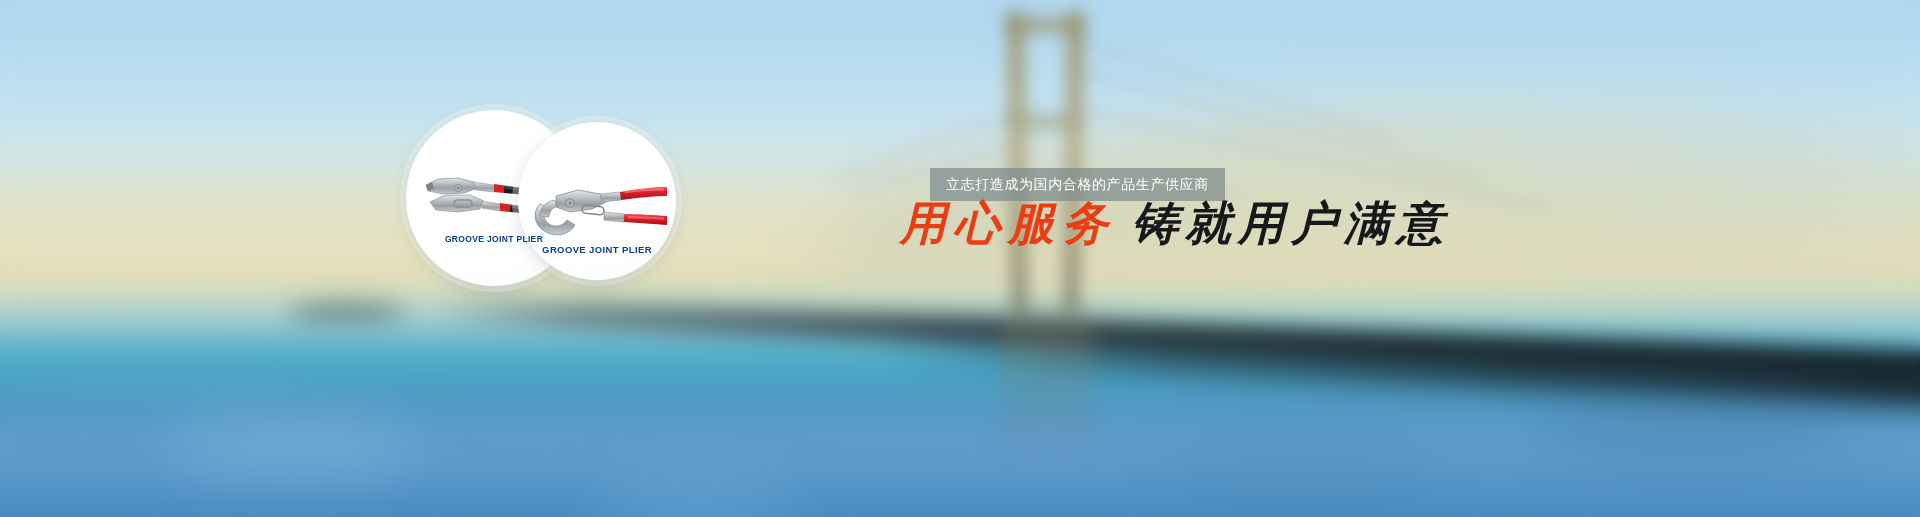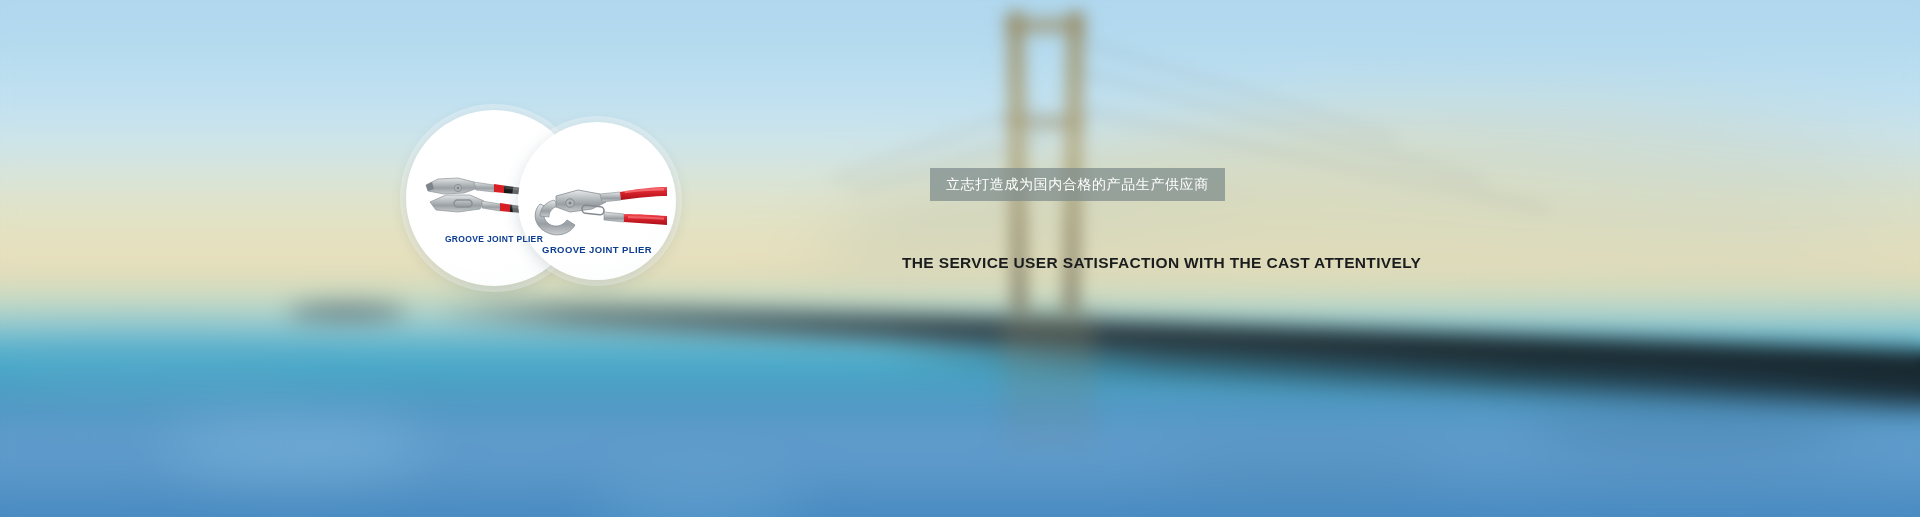--- a/index.html
+++ b/index.html
@@ -384,16 +384,20 @@
       <path d="M98 44 C112 44 128 45 141 46 L141 55 C128 54 112 53 98 52 Z" fill="url(#gripB)"></path>
 
       <path d="M98 21 C112 19 126 18 138 18 L138 20.4 C126 20.4 112 21.4 99 23.2 Z" fill="#ff8a8e" opacity="0.6"></path>
       <path d="M102 46 C114 46 127 46.8 138 47.5 L138 49.8 C127 49.2 114 48.4 102 48.3 Z" fill="#ff8a8e" opacity="0.55"></path>
     </svg>
     <div class="product-caption">GROOVE JOINT PLIER</div>
   </div>
 
   <div class="tagline-box">立志打造成为国内合格的产品生产供应商</div>
 
-
-  <div class="subheadline">THE SERVICE USER SATISFACTION WITH THE CAST ATTENTIVELY</div>
+  <div class="headline">
+    <span class="headline-cn">
+      <span class="part-red">用心服务</span><span class="part-black">铸就用户满意</span>
+    </span>
+  </div>
+
 
 </div>
 
 </body></html>

